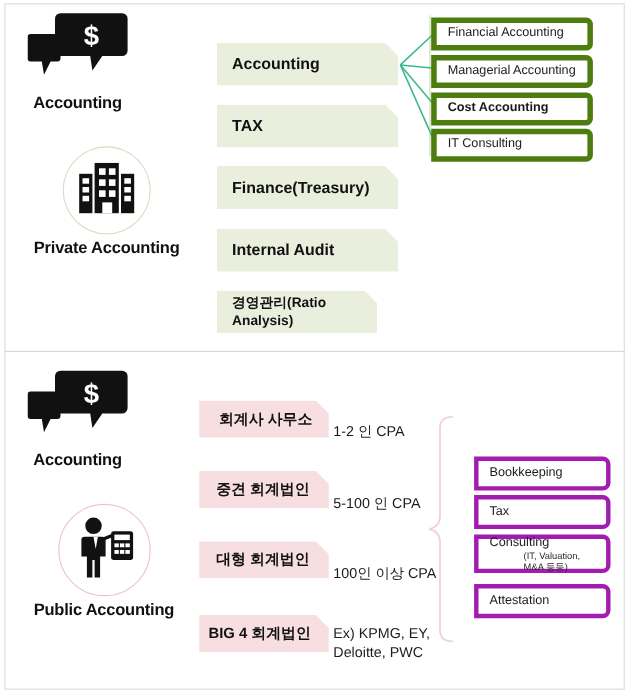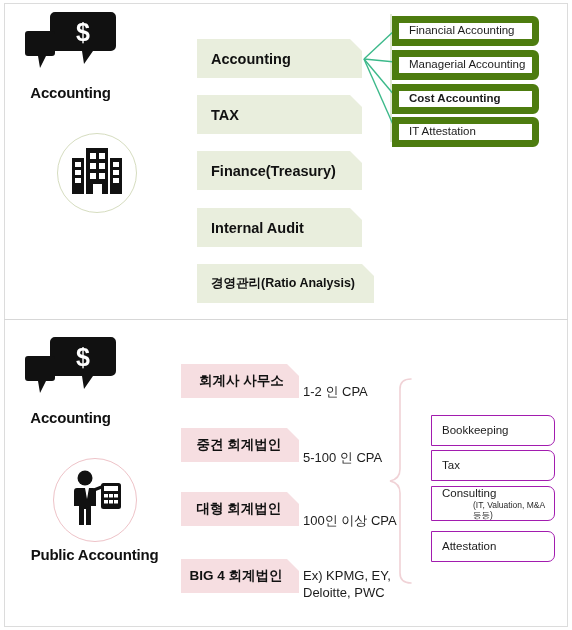--- a/index.html
+++ b/index.html
@@ -52,22 +52,22 @@
   .chamfer.small{font-size:12.5px;line-height:1.25;}
 
   
   .outline-box{
     position:absolute;box-sizing:border-box;background:#ffffff;
     display:flex;flex-direction:column;justify-content:center;
     padding-left:10px;padding-right:6px;
     font-size:11.5px;color:#1b1b1b;
     border-radius:0 6px 6px 0;
   }
-  .outline-box.green{border:7px solid #4d7c0f;}
-  .outline-box.pink{border:1px solid #a21caf;border-radius:0 7px 7px 0;}
+  .outline-box.green{border:5px solid #4d7c0f;}
+  .outline-box.pink{border:4px solid #a21caf;border-radius:0 7px 7px 0;}
   .ob-title{font-size:11.5px;color:#1b1b1b;line-height:1.15;}
   .ob-sub{font-size:8.5px;color:#2a2a2a;margin-top:1px;line-height:1.15;margin-left:31px;}
 
   
   .annot{
     position:absolute;font-size:13px;color:#1c1c1c;line-height:1.3;
     white-space:pre-line;
   }
 
   
@@ -115,35 +115,36 @@
               <rect x="28" y="5" width="6" height="6"></rect>
             <rect x="19" y="15" width="6" height="6"></rect>
               <rect x="28" y="15" width="6" height="6"></rect>
             <rect x="19" y="25" width="6" height="6"></rect>
               <rect x="28" y="25" width="6" height="6"></rect>
             <rect x="22" y="36" width="9" height="10"></rect>
           </g>
         </svg>
       </span>
     </div>
+    <div class="icon-caption">Private Accounting</div>
   </div>
 
   <div class="chamfer green" style="left:197px;top:39px;width:165px;height:39px;">
     <span>Accounting</span>
   </div>
   <div class="chamfer green" style="left:197px;top:95px;width:165px;height:39px;">
     <span>TAX</span>
   </div>
   <div class="chamfer green" style="left:197px;top:151px;width:165px;height:39px;">
     <span>Finance(Treasury)</span>
   </div>
   <div class="chamfer green" style="left:197px;top:208px;width:165px;height:39px;">
     <span>Internal Audit</span>
   </div>
-  <div class="chamfer green small" style="left:197px;top:264px;width:177px;height:39px;">
+  <div class="chamfer green small" style="left:197px;top:264px;width:146px;height:39px;">
     <span>경영관리(Ratio Analysis)</span>
   </div>
 
   <div class="spine-green"></div>
   <svg class="overlay">
     <g stroke="#3cb98a" stroke-width="1.4" fill="none">
       <line x1="364" y1="59" x2="395" y2="30"></line>
       <line x1="364" y1="59" x2="395" y2="62"></line>
       <line x1="364" y1="59" x2="395" y2="96"></line>
       <line x1="364" y1="59" x2="395" y2="129"></line>
@@ -153,21 +154,21 @@
   <div class="outline-box green" style="left:392px;top:16px;width:147px;height:30px;">
     <span class="ob-title">Financial Accounting</span>
   </div>
   <div class="outline-box green" style="left:392px;top:50px;width:147px;height:30px;">
     <span class="ob-title">Managerial Accounting</span>
   </div>
   <div class="outline-box green" style="left:392px;top:84px;width:147px;height:30px;font-weight:bold;">
     <span class="ob-title">Cost Accounting</span>
   </div>
   <div class="outline-box green" style="left:392px;top:117px;width:147px;height:30px;">
-    <span class="ob-title">IT Attestation</span>
+    <span class="ob-title">IT Consulting</span>
   </div>
 
   <div class="icon-block" style="left:17px;top:335px;width:107px;">
     <span>
       <svg width="92" height="66" viewBox="0 0 92 66" aria-hidden="true">
         <path d="M30 2 h56 a5 5 0 0 1 5 5 v29 a5 5 0 0 1 -5 5 h-18 l-9 13 l-2 -13 h-27 a5 5 0 0 1 -5 -5 v-29 a5 5 0 0 1 5 -5 z" fill="#111"></path>
         <path d="M3 21 h24 a3 3 0 0 1 3 3 v19 a3 3 0 0 1 -3 3 h-6 l-6 12 l-2 -12 h-10 a3 3 0 0 1 -3 -3 v-19 a3 3 0 0 1 3 -3 z" fill="#111"></path>
         <text x="58" y="31" font-family="'Liberation Sans',sans-serif" font-size="25" font-weight="bold" fill="#fff" text-anchor="middle">$</text>
       </svg>
     </span>

